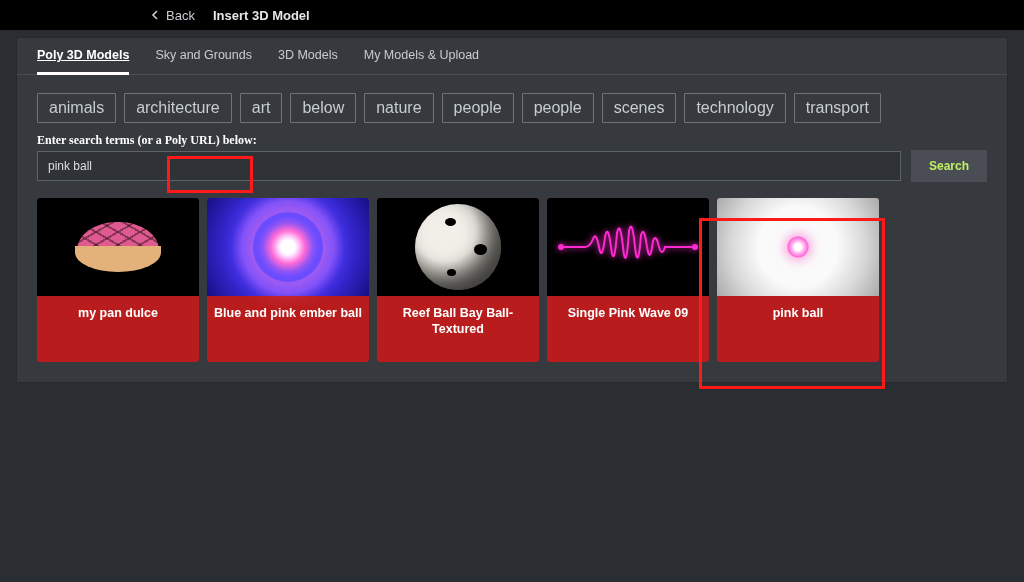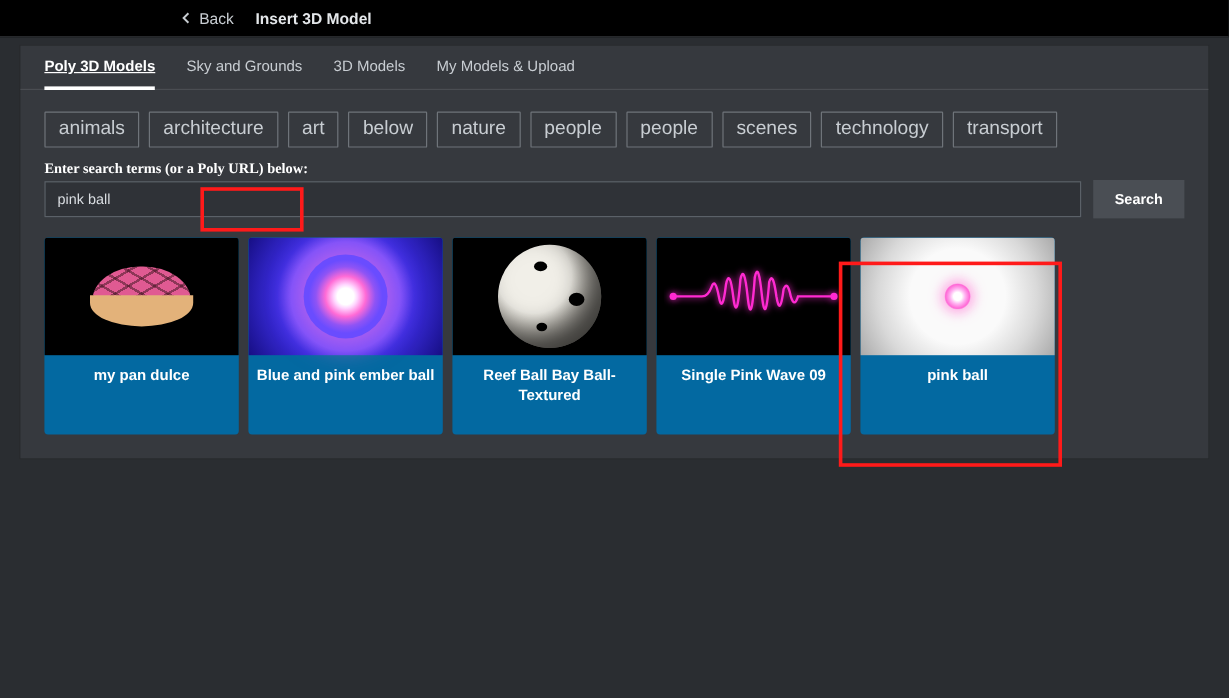--- a/index.html
+++ b/index.html
@@ -10,23 +10,23 @@
   .panel{background:#36393e;margin:6px 16px;border:1px solid #26282b;position:relative;}
   .tabs{display:flex;gap:26px;padding:10px 20px 0 20px;border-bottom:1px solid #4a4d52;}
   .tab{padding:0 0 10px 0;color:#c8cdd2;font-size:12.5px;cursor:pointer;}
   .tab.active{color:#fff;font-weight:bold;border-bottom:3px solid #fff;margin-bottom:-1px;text-decoration:underline;}
   .cats{display:flex;gap:8px;padding:18px 20px 4px 20px;flex-wrap:wrap;}
   .cat{border:1px solid #6f747a;padding:5px 11px;font-size:16px;color:#c8cdd2;cursor:pointer;border-radius:1px;}
   .search-area{padding:6px 20px 16px 20px;}
   .search-label{font-size:12px;font-weight:bold;font-family:Georgia,serif;color:#fff;margin-bottom:2px;}
   .search-row{display:flex;gap:10px;align-items:center;}
   .search-input{flex:1;background:#2f3237;border:1px solid #5b6168;color:#d9dde1;padding:7px 10px;font-size:12px;outline:none;}
-  .search-btn{background:#4a4e54;border:none;color:#ffffff;font-weight:bold;padding:9px 18px;font-size:12px;cursor:pointer;}
+  .search-btn{background:#4a4e54;border:none;color:#bef264;font-weight:bold;padding:9px 18px;font-size:12px;cursor:pointer;}
   .results{display:flex;gap:8px;padding:0 20px 20px 20px;}
-  .card{width:162px;background:#0369a1;border-radius:3px;overflow:hidden;cursor:pointer;}
+  .card{width:162px;background:#b91c1c;border-radius:3px;overflow:hidden;cursor:pointer;}
   .thumb{width:162px;height:98px;position:relative;display:flex;align-items:center;justify-content:center;}
   .card-title{padding:10px 6px;text-align:center;font-weight:bold;color:#fff;font-size:12.5px;min-height:46px;display:flex;align-items:flex-start;justify-content:center;line-height:1.25;}
   .hl{position:absolute;border:3px solid #ff1a1a;pointer-events:none;}
   .hl1{left:150px;top:118px;width:80px;height:31px;}
   .hl2{left:682px;top:180px;width:180px;height:165px;}
   
   .t1{background:#000;}
   .pan{position:relative;width:86px;height:50px;}
   .pan-base{position:absolute;left:0;bottom:0;width:86px;height:26px;background:#e3b27a;border-radius:0 0 44px 44px / 0 0 20px 20px;}
   .pan-top{position:absolute;left:2px;top:0;width:82px;height:36px;border-radius:42px 42px 8px 8px / 30px 30px 8px 8px;background:#e05a92;overflow:hidden;}

